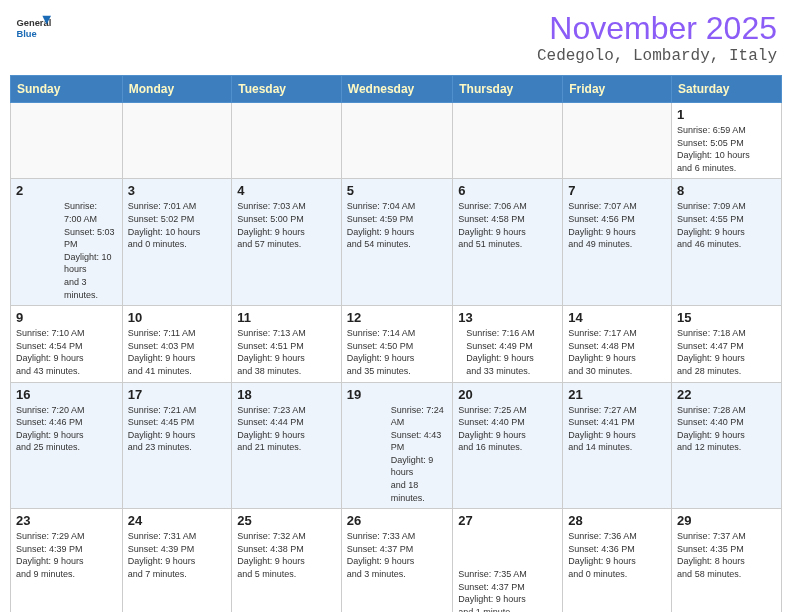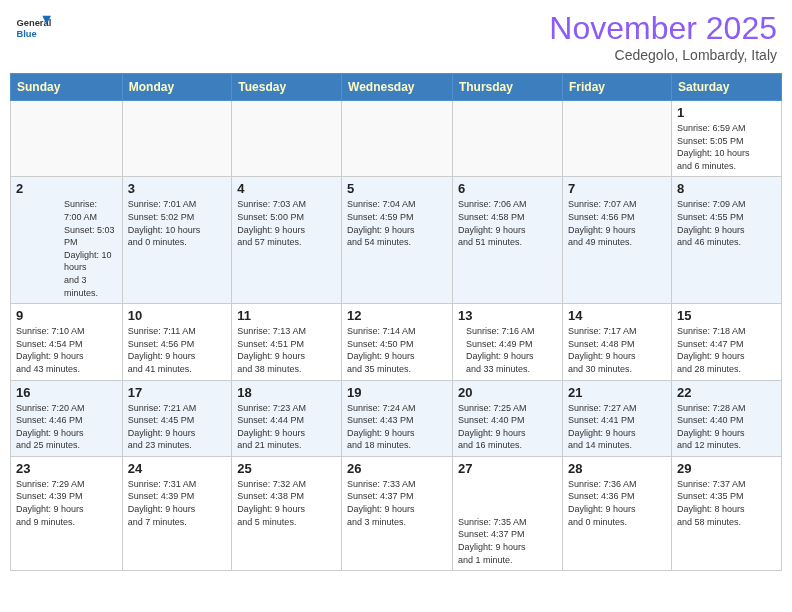--- a/index.html
+++ b/index.html
@@ -28,22 +28,23 @@
     }
     .title-block {
       text-align: right;
     }
     .month-title {
       font-size: 32px;
       font-weight: normal;
       color: #8b5cf6;
     }
     .location-title {
-      font-size: 14px;
+      font-size: 16px;
       color: #555;
+      font-family: Liberation Mono, monospace;
     }
     .calendar {
       width: 100%;
       border-collapse: collapse;
       border: 1px solid #ccc;
     }
     .calendar th {
       background-color: #3d7ebf;
       color: #fef9c3;
       text-align: left;
@@ -179,21 +180,21 @@
         <td>
           <div class="day-number">9</div>
           <div class="day-info" style="white-space: pre-line;">Sunrise: 7:10 AM
 Sunset: 4:54 PM
 Daylight: 9 hours
 and 43 minutes.</div>
         </td>
         <td>
           <div class="day-number">10</div>
           <div class="day-info" style="white-space: pre-line;">Sunrise: 7:11 AM
-Sunset: 4:56 PM
+Sunset: 4:03 PM
 Daylight: 9 hours
 and 41 minutes.</div>
         </td>
         <td>
           <div class="day-number">11</div>
           <div class="day-info" style="white-space: pre-line;">Sunrise: 7:13 AM
 Sunset: 4:51 PM
 Daylight: 9 hours
 and 38 minutes.</div>
         </td>
@@ -243,21 +244,21 @@
         </td>
         <td>
           <div class="day-number">18</div>
           <div class="day-info" style="white-space: pre-line;">Sunrise: 7:23 AM
 Sunset: 4:44 PM
 Daylight: 9 hours
 and 21 minutes.</div>
         </td>
         <td>
           <div class="day-number">19</div>
-          <div class="day-info" style="white-space: pre-line;">Sunrise: 7:24 AM
+          <div class="day-info" style="white-space: pre-line; margin-left: 44px;">Sunrise: 7:24 AM
 Sunset: 4:43 PM
 Daylight: 9 hours
 and 18 minutes.</div>
         </td>
         <td>
           <div class="day-number">20</div>
           <div class="day-info" style="white-space: pre-line;">Sunrise: 7:25 AM
 Sunset: 4:40 PM
 Daylight: 9 hours
 and 16 minutes.</div>

